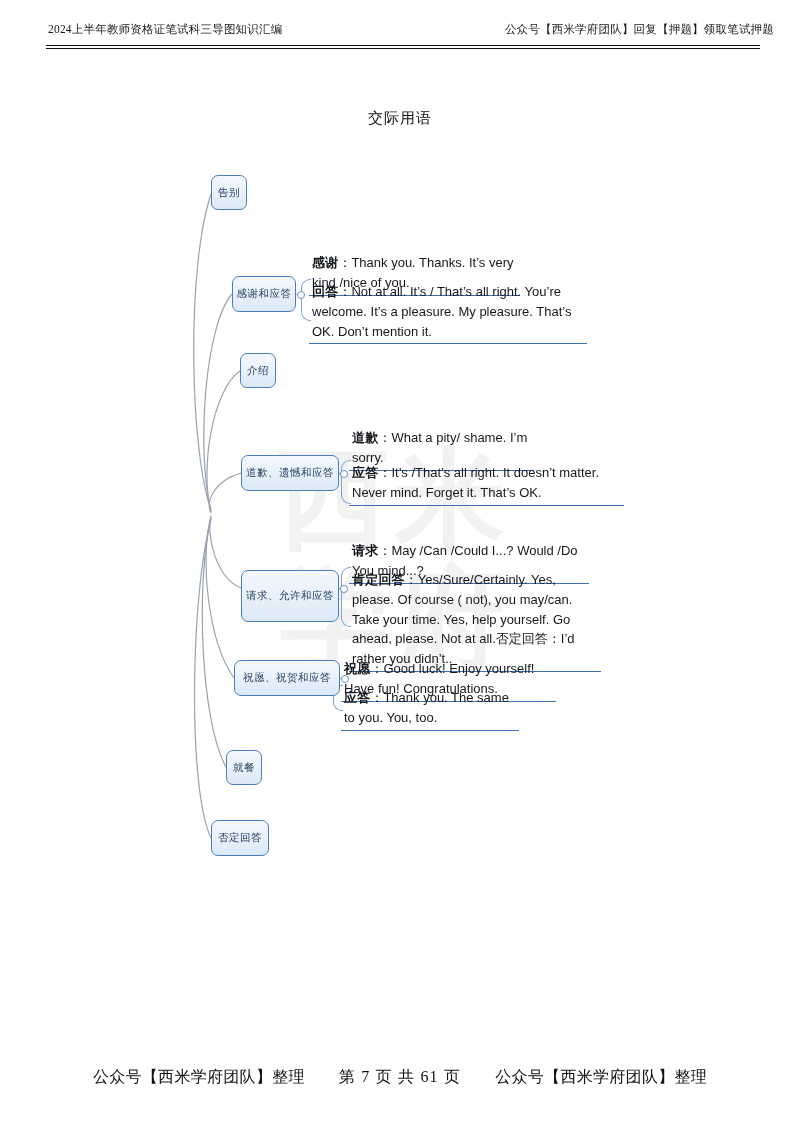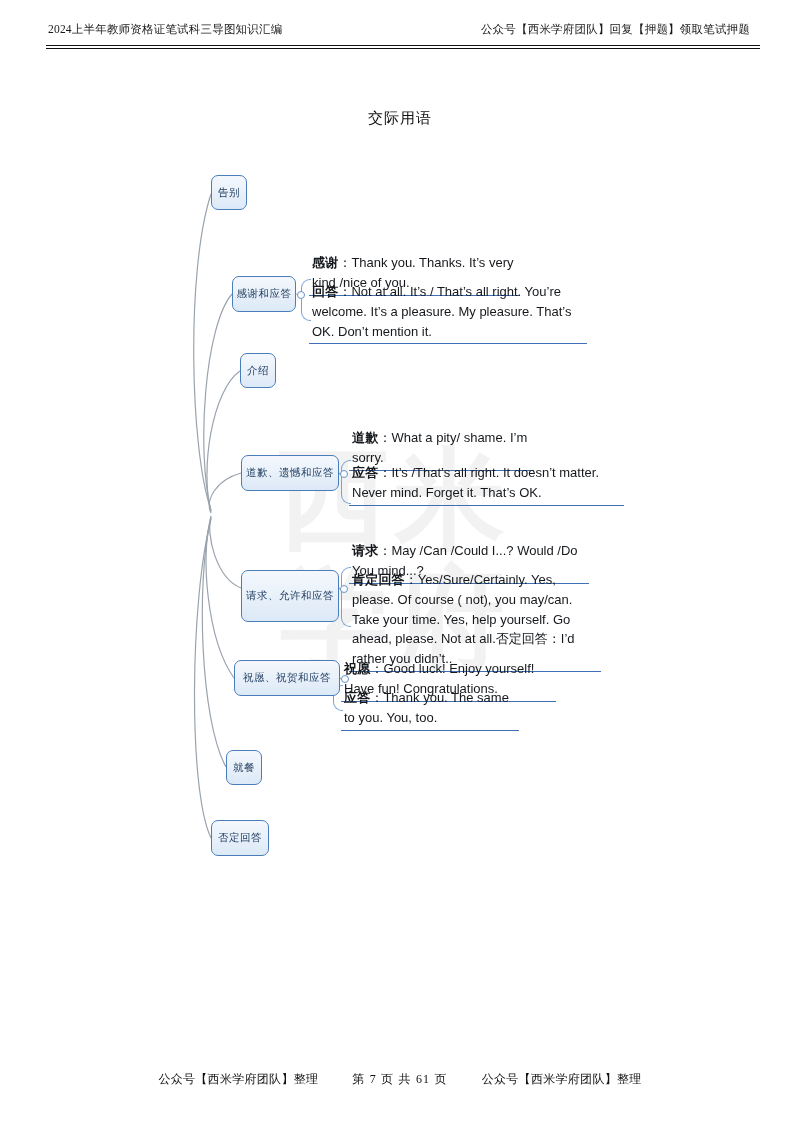--- a/index.html
+++ b/index.html
@@ -14,21 +14,21 @@
     font-family: "Liberation Sans", sans-serif;
     color: #111;
     overflow: hidden;
   }
 
   
   .page-header {
     position: absolute;
     top: 22px;
     left: 48px;
-    right: 50px;
+    right: 26px;
     height: 24px;
     display: flex;
     justify-content: space-between;
     align-items: flex-start;
   }
   .page-header .hdr-text {
     font-family: "Liberation Serif", serif;
     font-size: 11.5px;
     letter-spacing: .2px;
     color: #1a1a1a;
@@ -188,21 +188,21 @@
   .page-footer {
     position: absolute;
     left: 0;
     bottom: 43px;
     width: 800px;
     display: flex;
     justify-content: center;
     align-items: baseline;
     gap: 34px;
     font-family: "Liberation Serif", serif;
-    font-size: 12px;
+    font-size: 16px;
     color: #111;
     letter-spacing: .3px;
   }
   .page-footer .pg { letter-spacing: 1.2px; }
 </style>
 </head>
 <body>
 
 <div class="page-header">
   <div class="hdr-text">2024上半年教师资格证笔试科三导图知识汇编</div>

